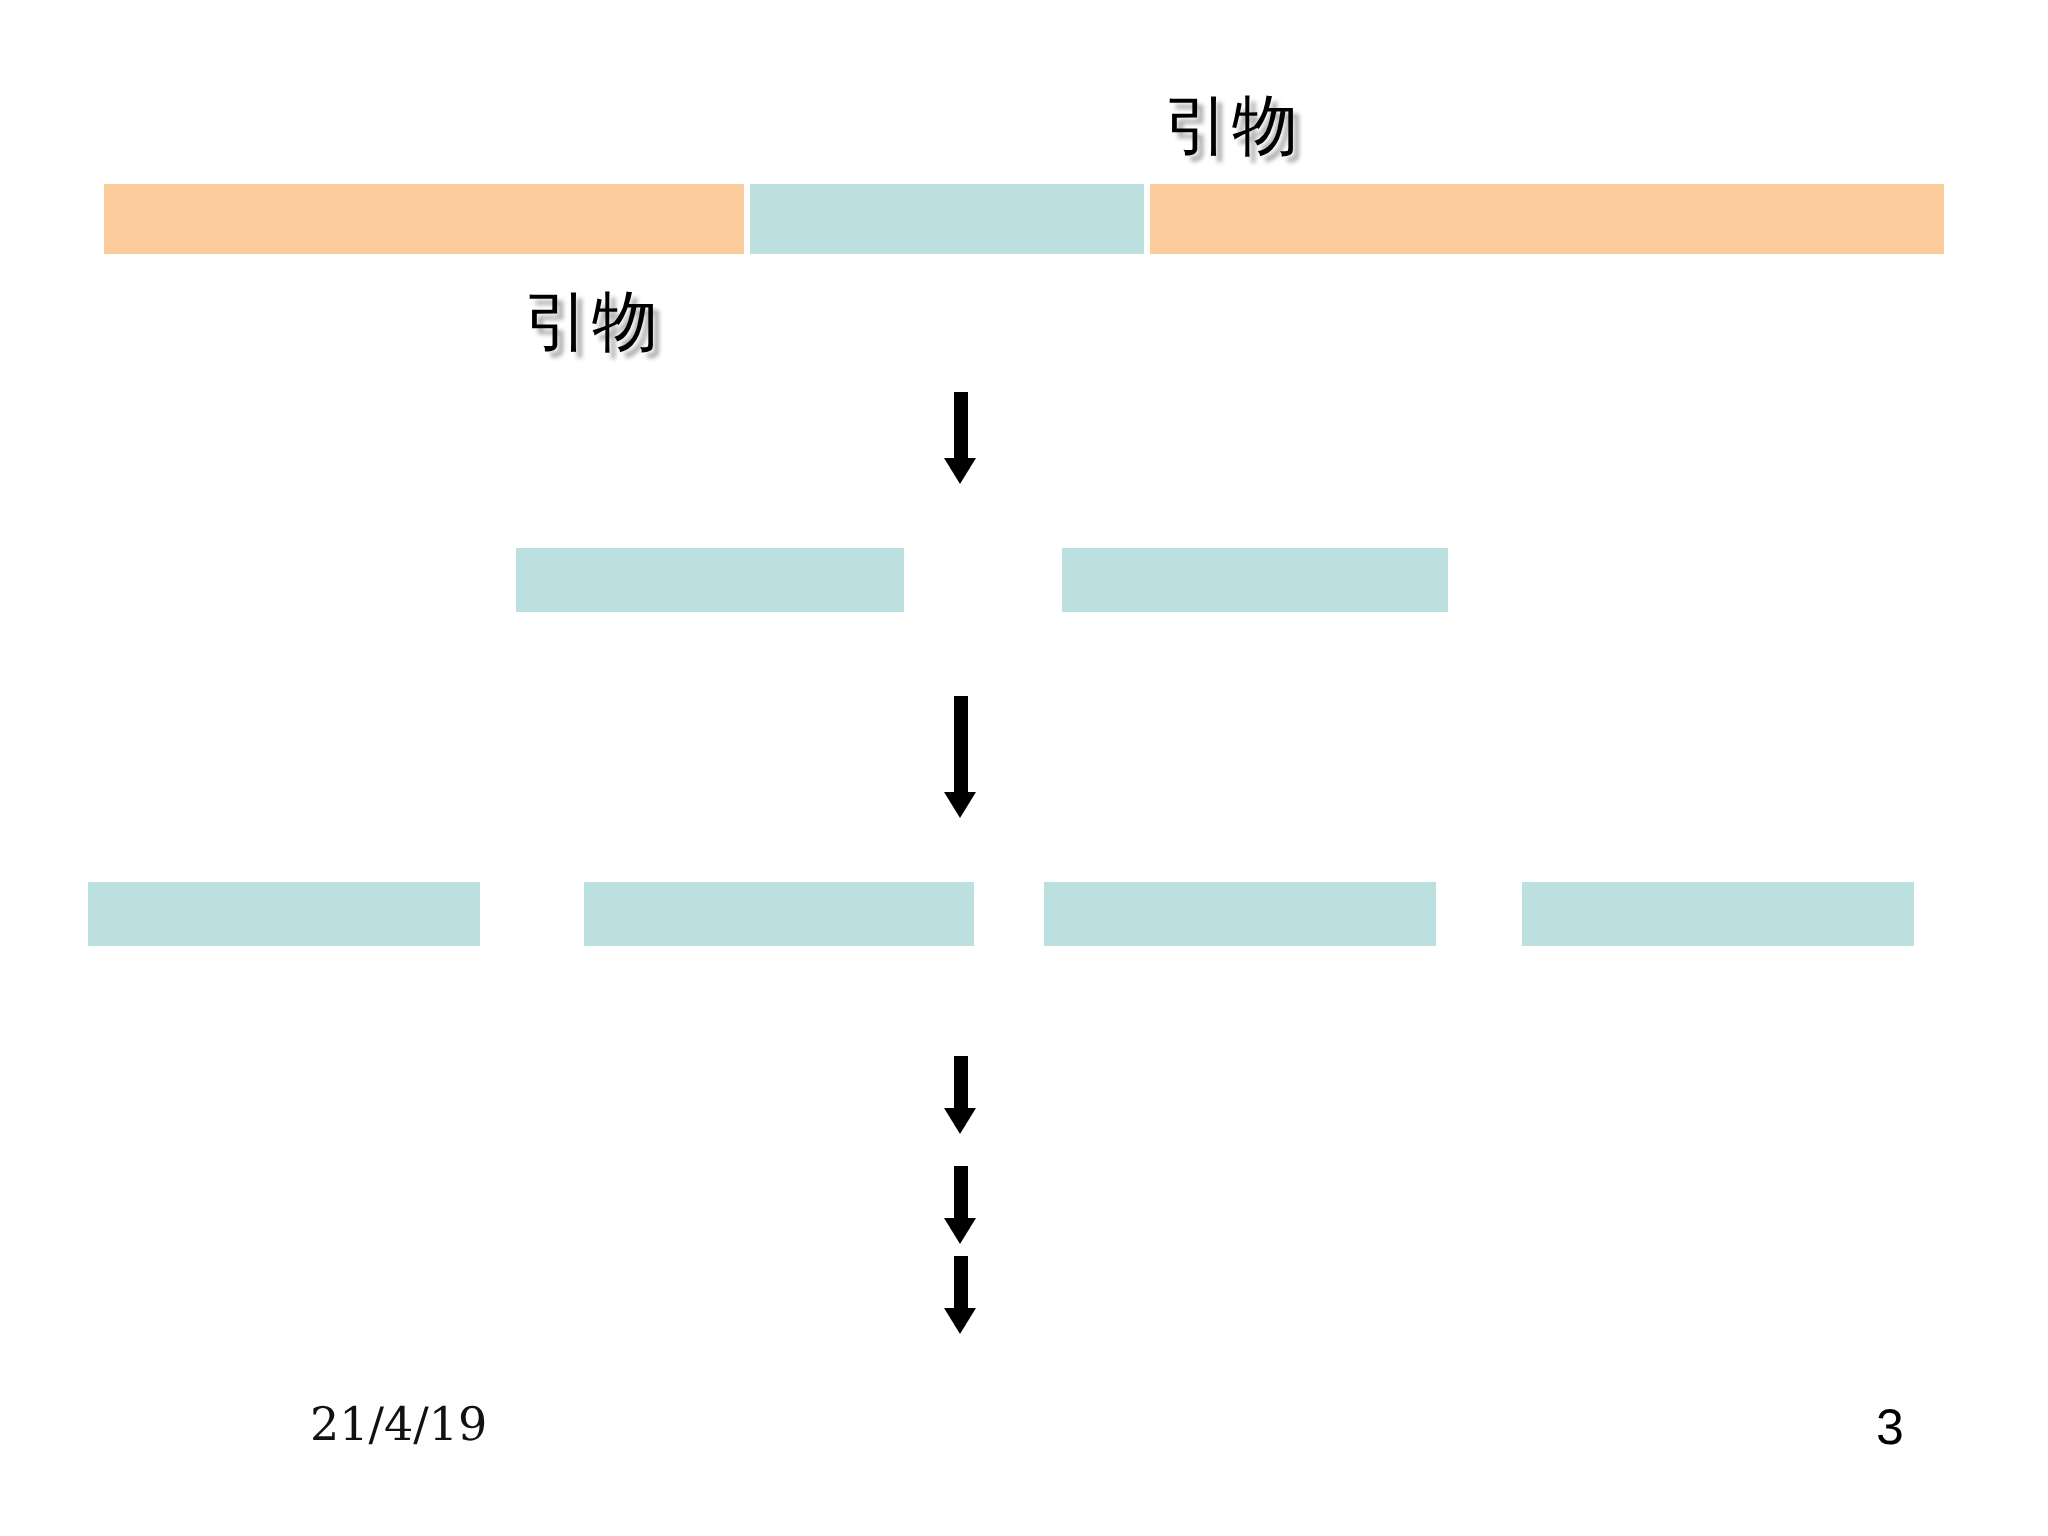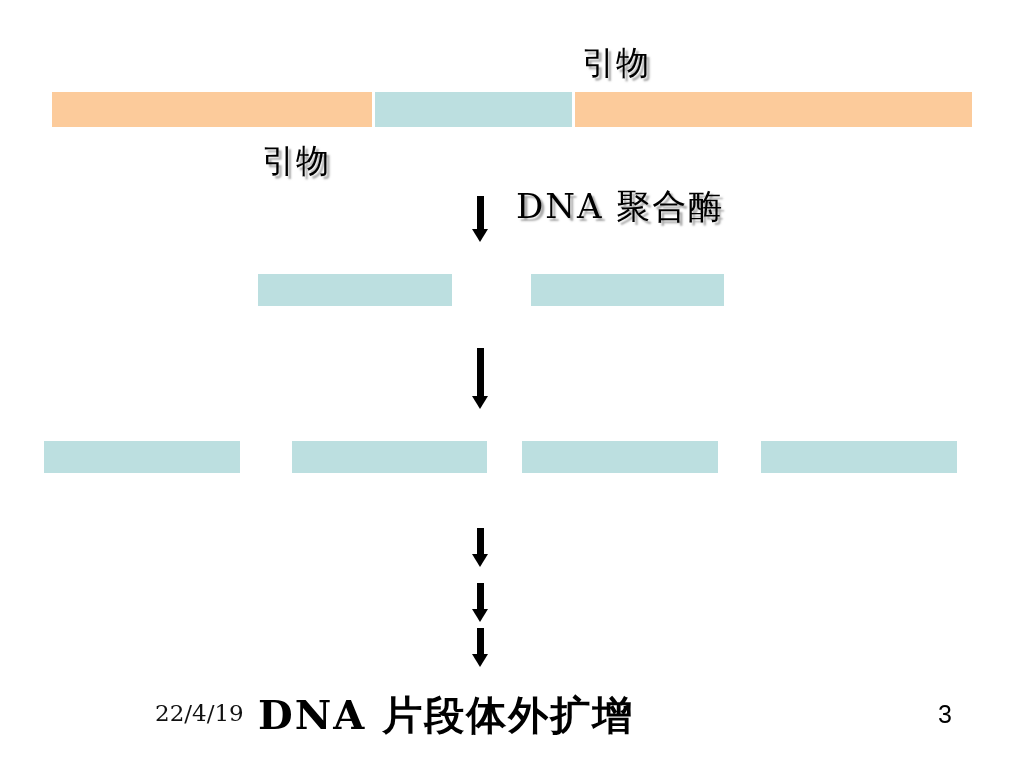--- a/index.html
+++ b/index.html
@@ -111,21 +111,20 @@
 
   <div class="bar bar-orange" id="row1-seg1" style="left: 52px; top: 92px; width: 320px; height: 35px; background: rgb(252, 203, 155);"></div>
   <div class="bar bar-blue" id="row1-seg2" style="left: 375px; top: 92px; width: 197px; height: 35px; background: rgb(188, 223, 224);"></div>
   <div class="bar bar-orange" id="row1-seg3" style="left: 575px; top: 92px; width: 397px; height: 35px; background: rgb(252, 203, 155);"></div>
 
   <div class="label label-sans" id="label-primer-top">引物</div>
 
 
   <div class="label label-sans" id="label-primer-bottom">引物</div>
 
-  <div class="label label-serif" id="label-polymerase">DNA 聚合酶</div>
 
   <div class="arrow" id="arrow-0" style="left: 470px; top: 196px; height: 45px;">
     <div class="shadow-shaft" style="height: 33px;"></div>
       <div class="shaft" style="height: 33px;"></div>
       <div class="head" style="top: 33px;"></div>
   </div>
   <div class="arrow" id="arrow-1" style="left: 470px; top: 348px; height: 60px;">
     <div class="shadow-shaft" style="height: 48px;"></div>
       <div class="shaft" style="height: 48px;"></div>
       <div class="head" style="top: 48px;"></div>
@@ -147,17 +146,16 @@
   </div>
 
   <div class="bar bar-blue" id="row2-seg1" style="left: 258px; top: 274px; width: 194px; height: 32px; background: rgb(188, 223, 224);"></div>
   <div class="bar bar-blue" id="row2-seg2" style="left: 531px; top: 274px; width: 193px; height: 32px; background: rgb(188, 223, 224);"></div>
 
   <div class="bar bar-blue" id="row3-seg1" style="left: 44px; top: 441px; width: 196px; height: 32px; background: rgb(188, 223, 224);"></div>
   <div class="bar bar-blue" id="row3-seg2" style="left: 292px; top: 441px; width: 195px; height: 32px; background: rgb(188, 223, 224);"></div>
   <div class="bar bar-blue" id="row3-seg3" style="left: 522px; top: 441px; width: 196px; height: 32px; background: rgb(188, 223, 224);"></div>
   <div class="bar bar-blue" id="row3-seg4" style="left: 761px; top: 441px; width: 196px; height: 32px; background: rgb(188, 223, 224);"></div>
 
-  <div id="footer-date">22/4/19</div>
-  <div id="footer-title">DNA 片段体外扩增</div>
+  <div id="footer-date">21/4/19</div>
   <div id="footer-page">3</div>
 
 </div>
 
 </body></html>

